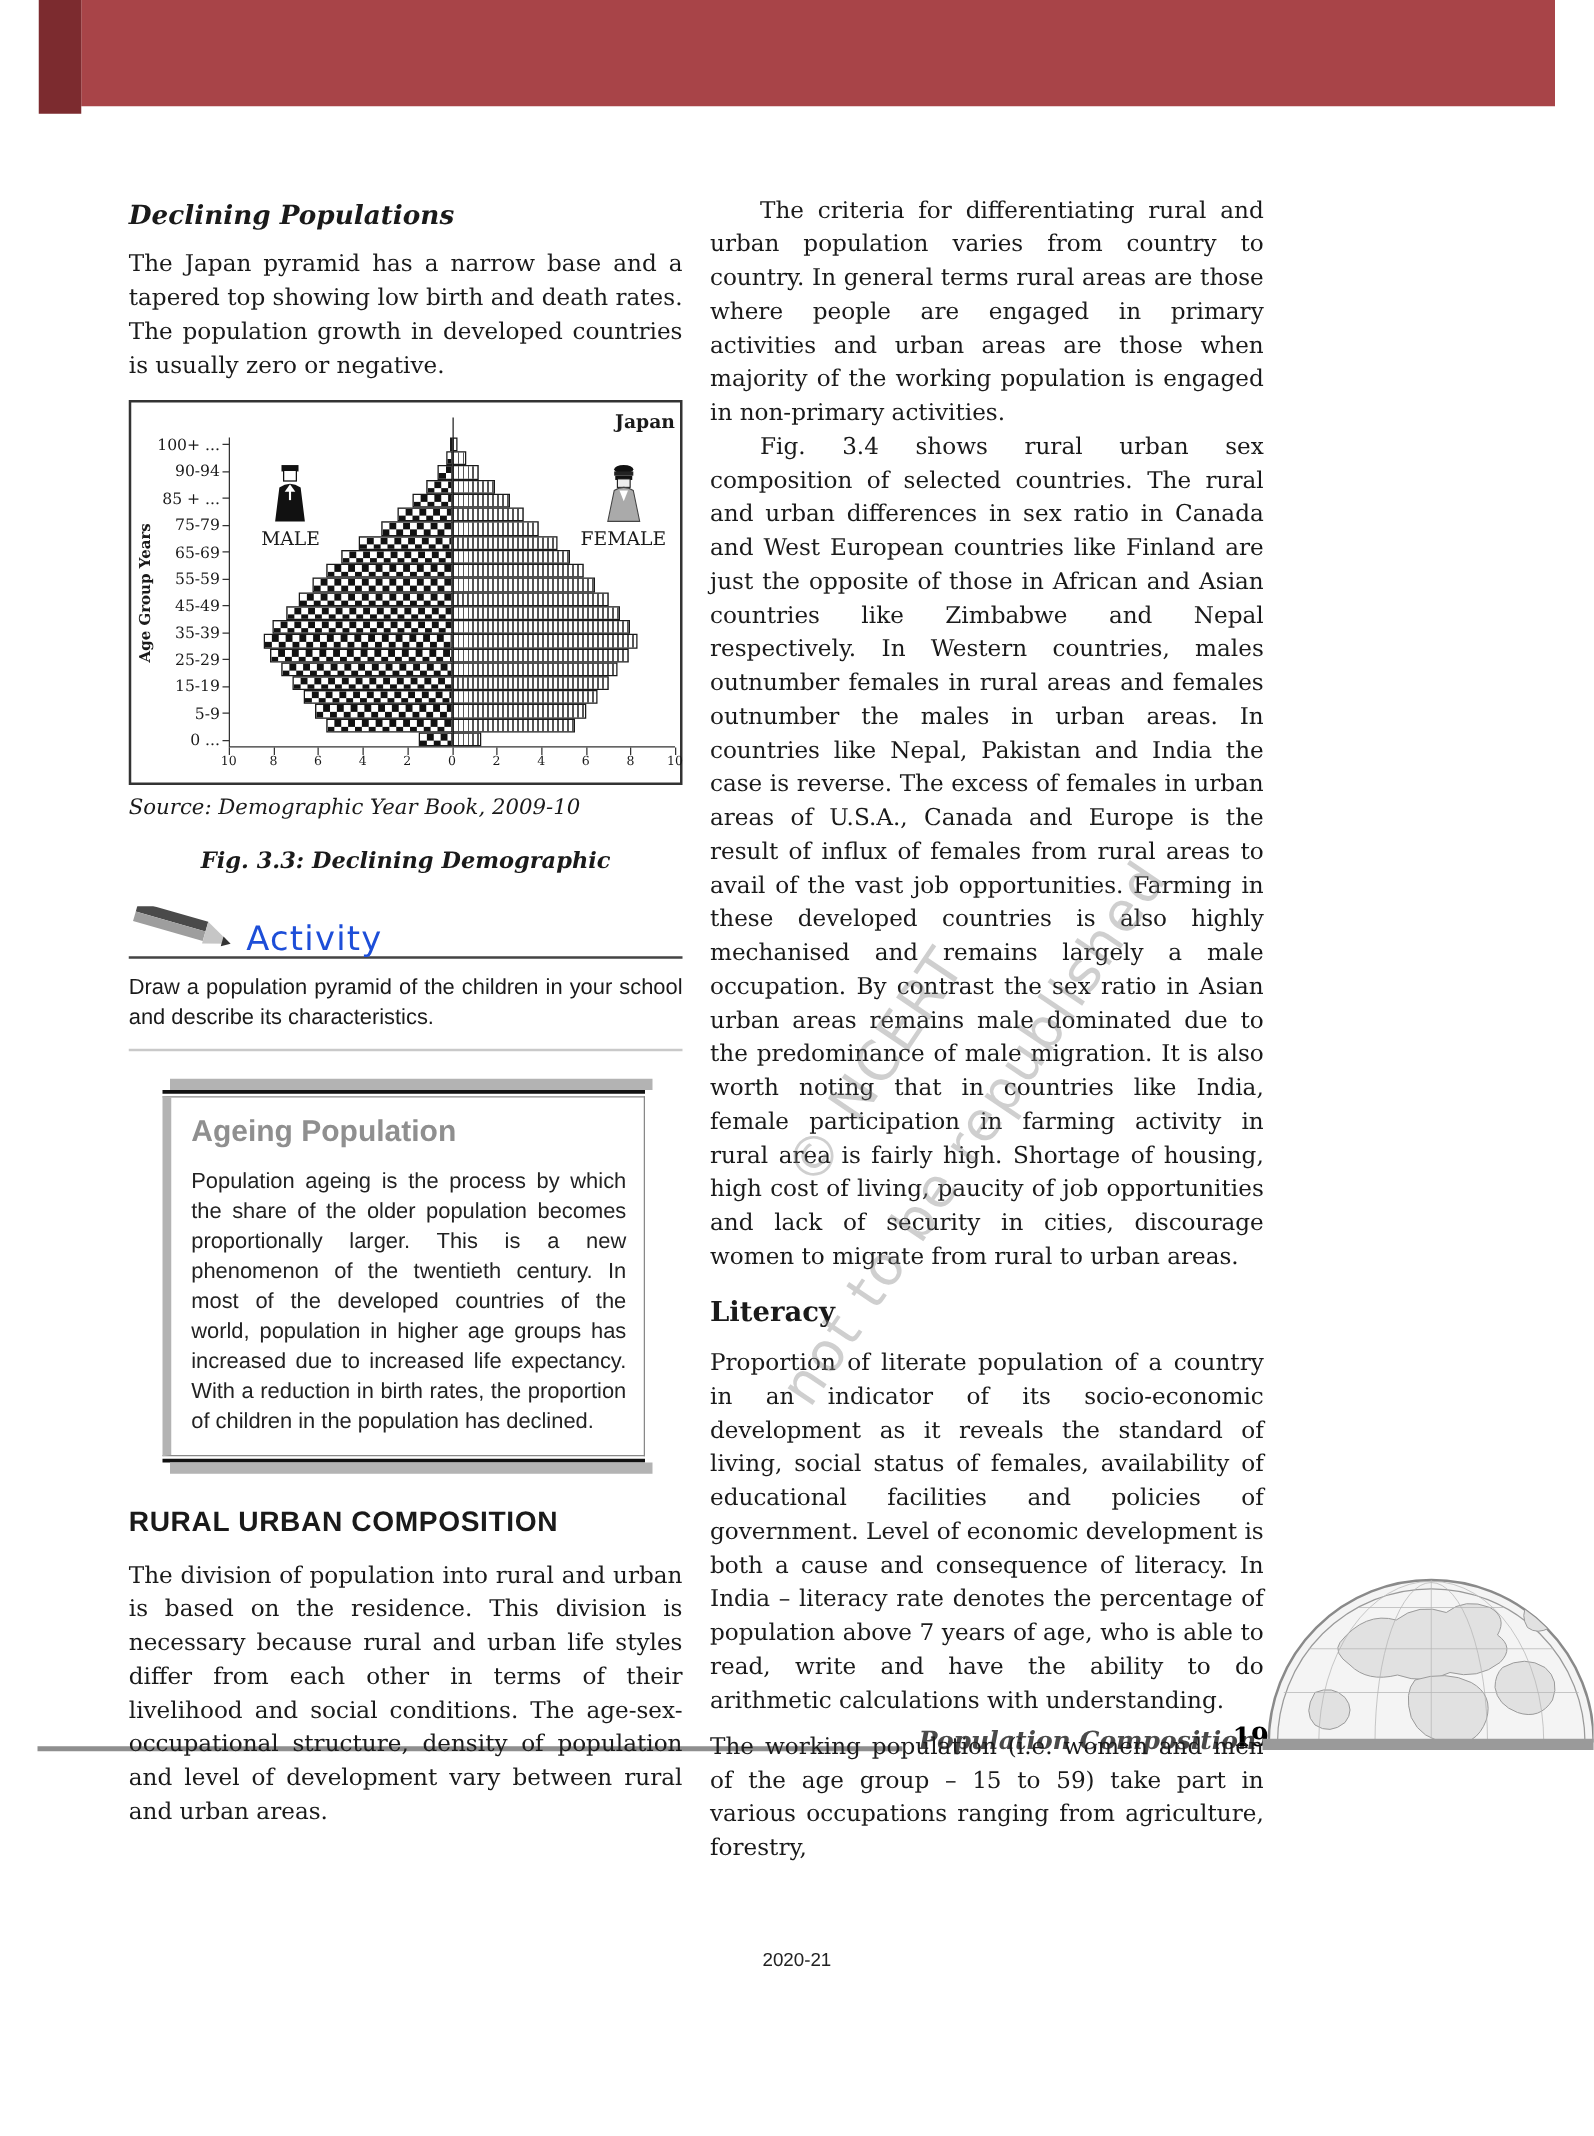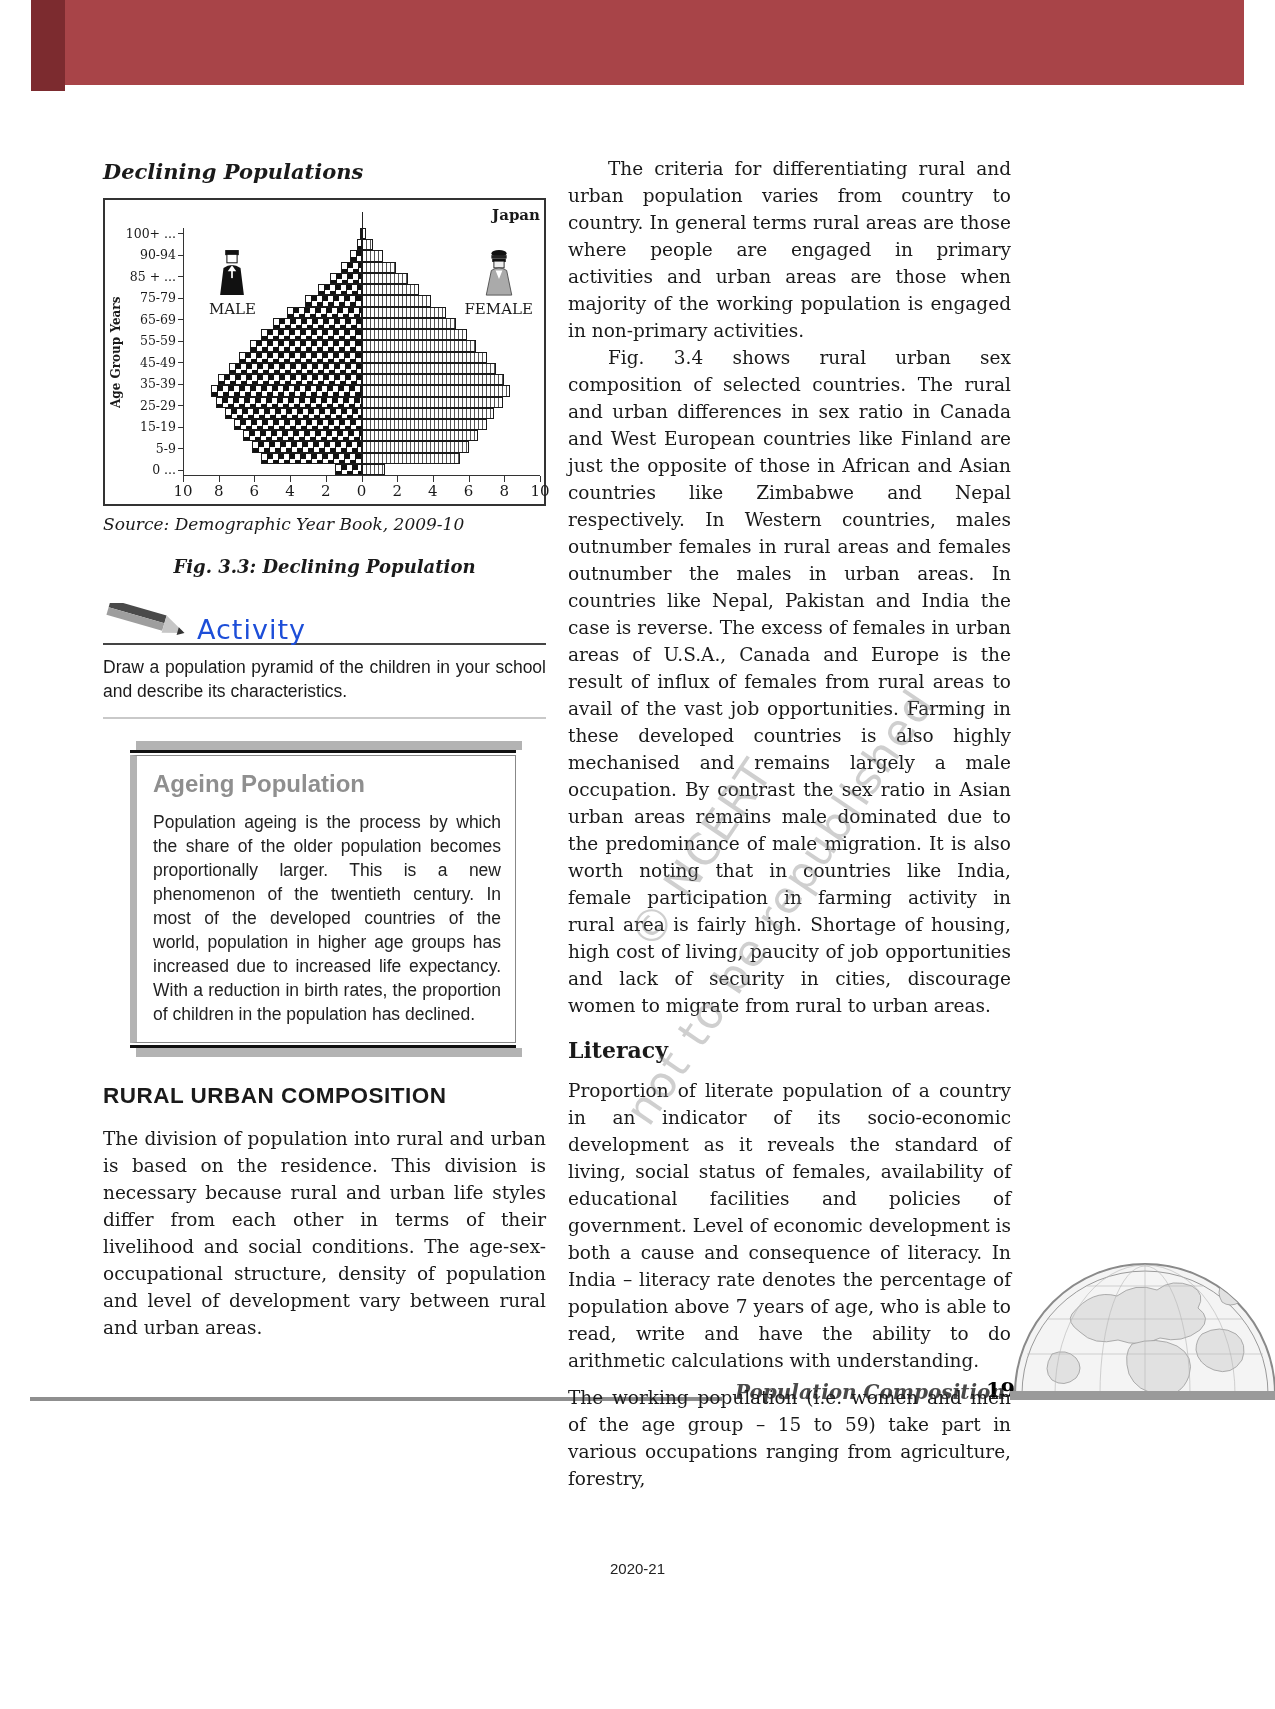--- a/index.html
+++ b/index.html
@@ -32,21 +32,21 @@
   .pyr-plot{position:relative;flex:1;border-bottom:1px solid #333;display:flex;flex-direction:column;}
   .pyr-center{position:absolute;left:50%;top:-16px;bottom:0;width:1px;background:#222;}
   .pyr-row{flex:1;display:flex;position:relative;}
   .half{width:50%;display:flex;}
   .half.m{justify-content:flex-end;}
   .bar{height:100%;box-sizing:border-box;border:1px solid #1a1a1a;}
   .bar-m{background:conic-gradient(#111 0 25%, #fff 0 50%, #111 0 75%, #fff 0);background-size:11px 11px;}
   .bar-f{background:repeating-linear-gradient(90deg,#fff 0 3px,#555 3px 4px);}
   .pyr-xaxis{position:relative;height:22px;margin-left:74px;}
   .pyr-xtick{position:absolute;top:0;width:1px;height:6px;background:#333;}
-  .pyr-xlabel{position:absolute;top:6px;transform:translateX(-50%);font-size:15px;}
+  .pyr-xlabel{position:absolute;top:6px;transform:translateX(-50%);font-size:10px;}
   .sex-icon{position:absolute;top:8%;text-align:left;font-size:15px;font-family:"DejaVu Serif",serif;}
   .sex-icon.male{left:7%;}
   .sex-icon.female{right:2%;}
   .sex-icon svg{display:block;margin:0 auto 2px auto;}
   .fig-source{font-style:italic;font-size:17px;margin:6px 0 16px 0;}
   .fig-caption{text-align:center;font-weight:bold;font-style:italic;font-size:18px;margin:22px 0 10px 0;}
 
   
   .activity-head{display:flex;align-items:flex-end;border-bottom:2.5px solid #444;margin-top:22px;height:44px;}
   .activity-head svg{margin-bottom:-6px;}
@@ -78,20 +78,21 @@
 </style>
 </head>
 <body>
 
 <div class="band"></div>
 <div class="band-accent"></div>
 
 <div class="col col-left">
 
   <h3 class="h-italic">Declining Populations</h3>
+  <p class="para">The Japan pyramid has a narrow base and a tapered top showing low birth and death rates. The population growth in developed countries is usually zero or negative.</p>
 
   <div class="fig-box">
     <div class="fig-title">Japan</div>
     <div class="fig-area">
       <div class="yaxis-title">Age Group Years</div>
       <div class="pyr-ylabels" id="pyr-ylabels">
           <span class="pyr-ylabel" style="top: -2.36364px;">100+ ...<i></i></span>
           <span class="pyr-ylabel" style="top: 19.157px;">90-94<i></i></span>
           <span class="pyr-ylabel" style="top: 40.6777px;">85 + ...<i></i></span>
           <span class="pyr-ylabel" style="top: 62.1983px;">75-79<i></i></span>
@@ -326,21 +327,21 @@
         <span class="pyr-xtick" style="left: 80%;"></span>
         <span class="pyr-xlabel" style="left: 80%;">6</span>
         <span class="pyr-xtick" style="left: 90%;"></span>
         <span class="pyr-xlabel" style="left: 90%;">8</span>
         <span class="pyr-xtick" style="left: 100%;"></span>
         <span class="pyr-xlabel" style="left: 100%;">10</span>
       </div>
   </div>
 
   <p class="fig-source">Source: Demographic Year Book, 2009-10</p>
-  <p class="fig-caption">Fig. 3.3: Declining Population</p>
+  <p class="fig-caption">Fig. 3.3: Declining Demographic</p>
 
   <div class="activity-head">
     <svg width="92" height="46" viewBox="0 0 92 46">
       <g transform="rotate(16 46 23)">
         <rect x="2" y="8" width="58" height="8" fill="#4a4a4a"></rect>
         <rect x="2" y="16" width="58" height="8" fill="#9e9e9e"></rect>
         <polygon points="60,8 82,20 60,26" fill="#c6c6c6"></polygon>
         <polygon points="75,16 82,20 75,24" fill="#333"></polygon>
       </g>
     </svg>

